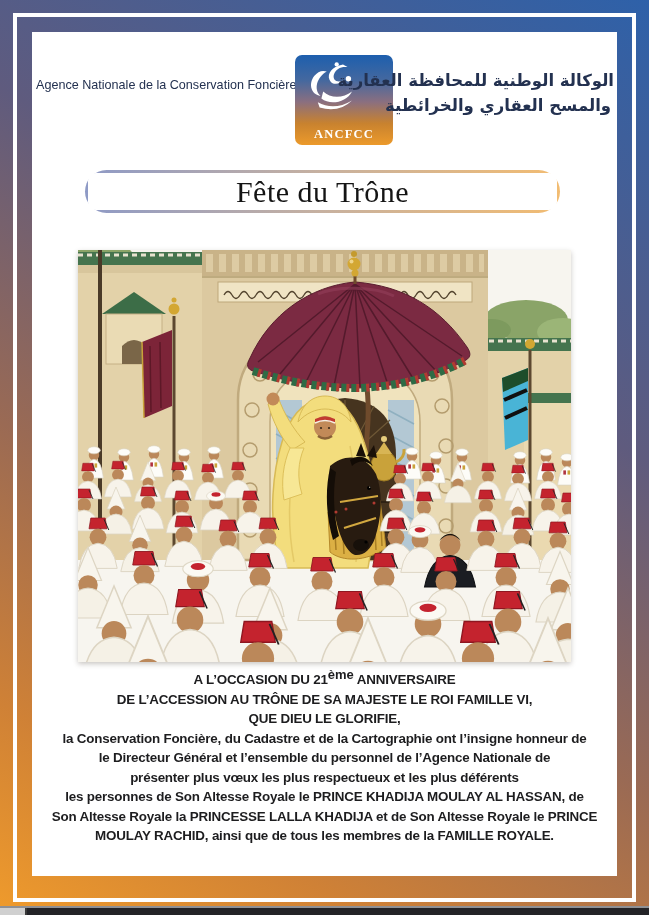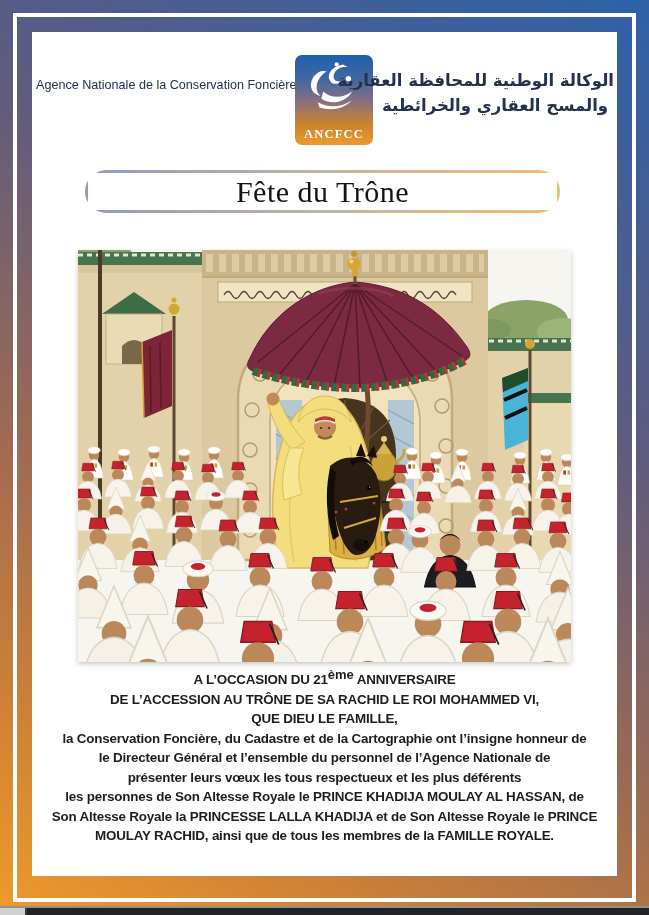--- a/index.html
+++ b/index.html
@@ -17,27 +17,27 @@
   .frame-stroke{position:absolute;inset:13px;border:4px solid #ffffff;}
   .page{position:absolute;left:32px;top:32px;width:585px;height:844px;background:#ffffff;}
 
   
   .win-edge{position:absolute;left:0;bottom:0;width:649px;height:7px;background:#232327;border-top:2px solid #8f9094;}
   .win-edge-left{position:absolute;left:0;bottom:0;width:25px;height:7px;background:#d0d0d0;border-right:2px solid #3a3a3a;}
 
   
   .org-fr{position:absolute;left:36px;top:76px;width:256px;text-align:center;
     font-size:12.6px;line-height:18px;color:var(--text-navy,#233150);white-space:nowrap;}
-  .logo{position:absolute;left:295px;top:55px;width:78px;height:90px;border-radius:7px;
+  .logo{position:absolute;left:295px;top:55px;width:98px;height:90px;border-radius:7px;
     background:linear-gradient(180deg,var(--logo-blue,#1d5fae) 0%,#44689f 28%,#8a6f80 52%,#c8822f 76%,var(--logo-orange,#ec9a2b) 100%);
     display:flex;flex-direction:column;align-items:center;justify-content:flex-end;padding-bottom:3px;box-sizing:border-box;}
   .logo svg.callig{position:absolute;top:5px;left:12px;}
   .logo-acronym{color:#fff;font-family:"Liberation Serif","DejaVu Serif",serif;font-weight:700;
     font-size:12.5px;letter-spacing:1.2px;}
-  .org-ar{position:absolute;left:382px;top:68px;width:232px;text-align:left;direction:rtl;
+  .org-ar{position:absolute;left:382px;top:68px;width:232px;text-align:center;direction:rtl;
     font-family:"DejaVu Sans",sans-serif;font-weight:700;font-size:16.5px;line-height:25px;
     color:var(--text-navy,#233150);white-space:nowrap;}
 
   
   .pill{position:absolute;left:85px;top:170px;width:475px;height:43px;border-radius:23px;box-sizing:border-box;
     background:linear-gradient(90deg,var(--pill-left,#8e9ac6) 0%,#c7b1a0 50%,var(--pill-right,#f2bc72) 100%);
     padding:3px;}
   .pill-inner{width:100%;height:100%;border-radius:8px;background:#fff;
     display:flex;align-items:center;justify-content:center;box-sizing:border-box;}
   .title{font-family:"Liberation Serif","DejaVu Serif",serif;font-size:30px;color:#141414;letter-spacing:.5px;}
@@ -338,25 +338,25 @@
         <use href="#p-fez" transform="translate(180,406) scale(2.3)"></use>
         <use href="#p-hood" transform="translate(290,412) scale(2.3)"></use>
         <use href="#p-fez" transform="translate(400,406) scale(2.3)"></use>
         <use href="#p-hood" transform="translate(470,412) scale(2.3)"></use>
       </g>
     </svg>
   </div>
 
   <div class="message">
     <div><span>A L’OCCASION DU 21</span><sup>ème</sup><span> ANNIVERSAIRE</span></div>
-    <div>DE L’ACCESSION AU TRÔNE DE SA RACHID LE ROI MOHAMMED VI,</div>
-    <div>QUE DIEU LE FAMILLE,</div>
+    <div>DE L’ACCESSION AU TRÔNE DE SA MAJESTE LE ROI FAMILLE VI,</div>
+    <div>QUE DIEU LE GLORIFIE,</div>
     <div>la Conservation Foncière, du Cadastre et de la Cartographie ont l’insigne honneur de</div>
     <div>le Directeur Général et l’ensemble du personnel de l’Agence Nationale de</div>
-    <div>présenter leurs vœux les tous respectueux et les plus déférents</div>
+    <div>présenter plus vœux les plus respectueux et les plus déférents</div>
     <div>les personnes de Son Altesse Royale le PRINCE KHADIJA MOULAY AL HASSAN, de</div>
     <div>Son Altesse Royale la PRINCESSE LALLA KHADIJA et de Son Altesse Royale le PRINCE</div>
     <div>MOULAY RACHID, ainsi que de tous les membres de la FAMILLE ROYALE.</div>
   </div>
 
   <div class="win-edge">
     <div class="win-edge-left"></div>
   </div>
 </div>
 

